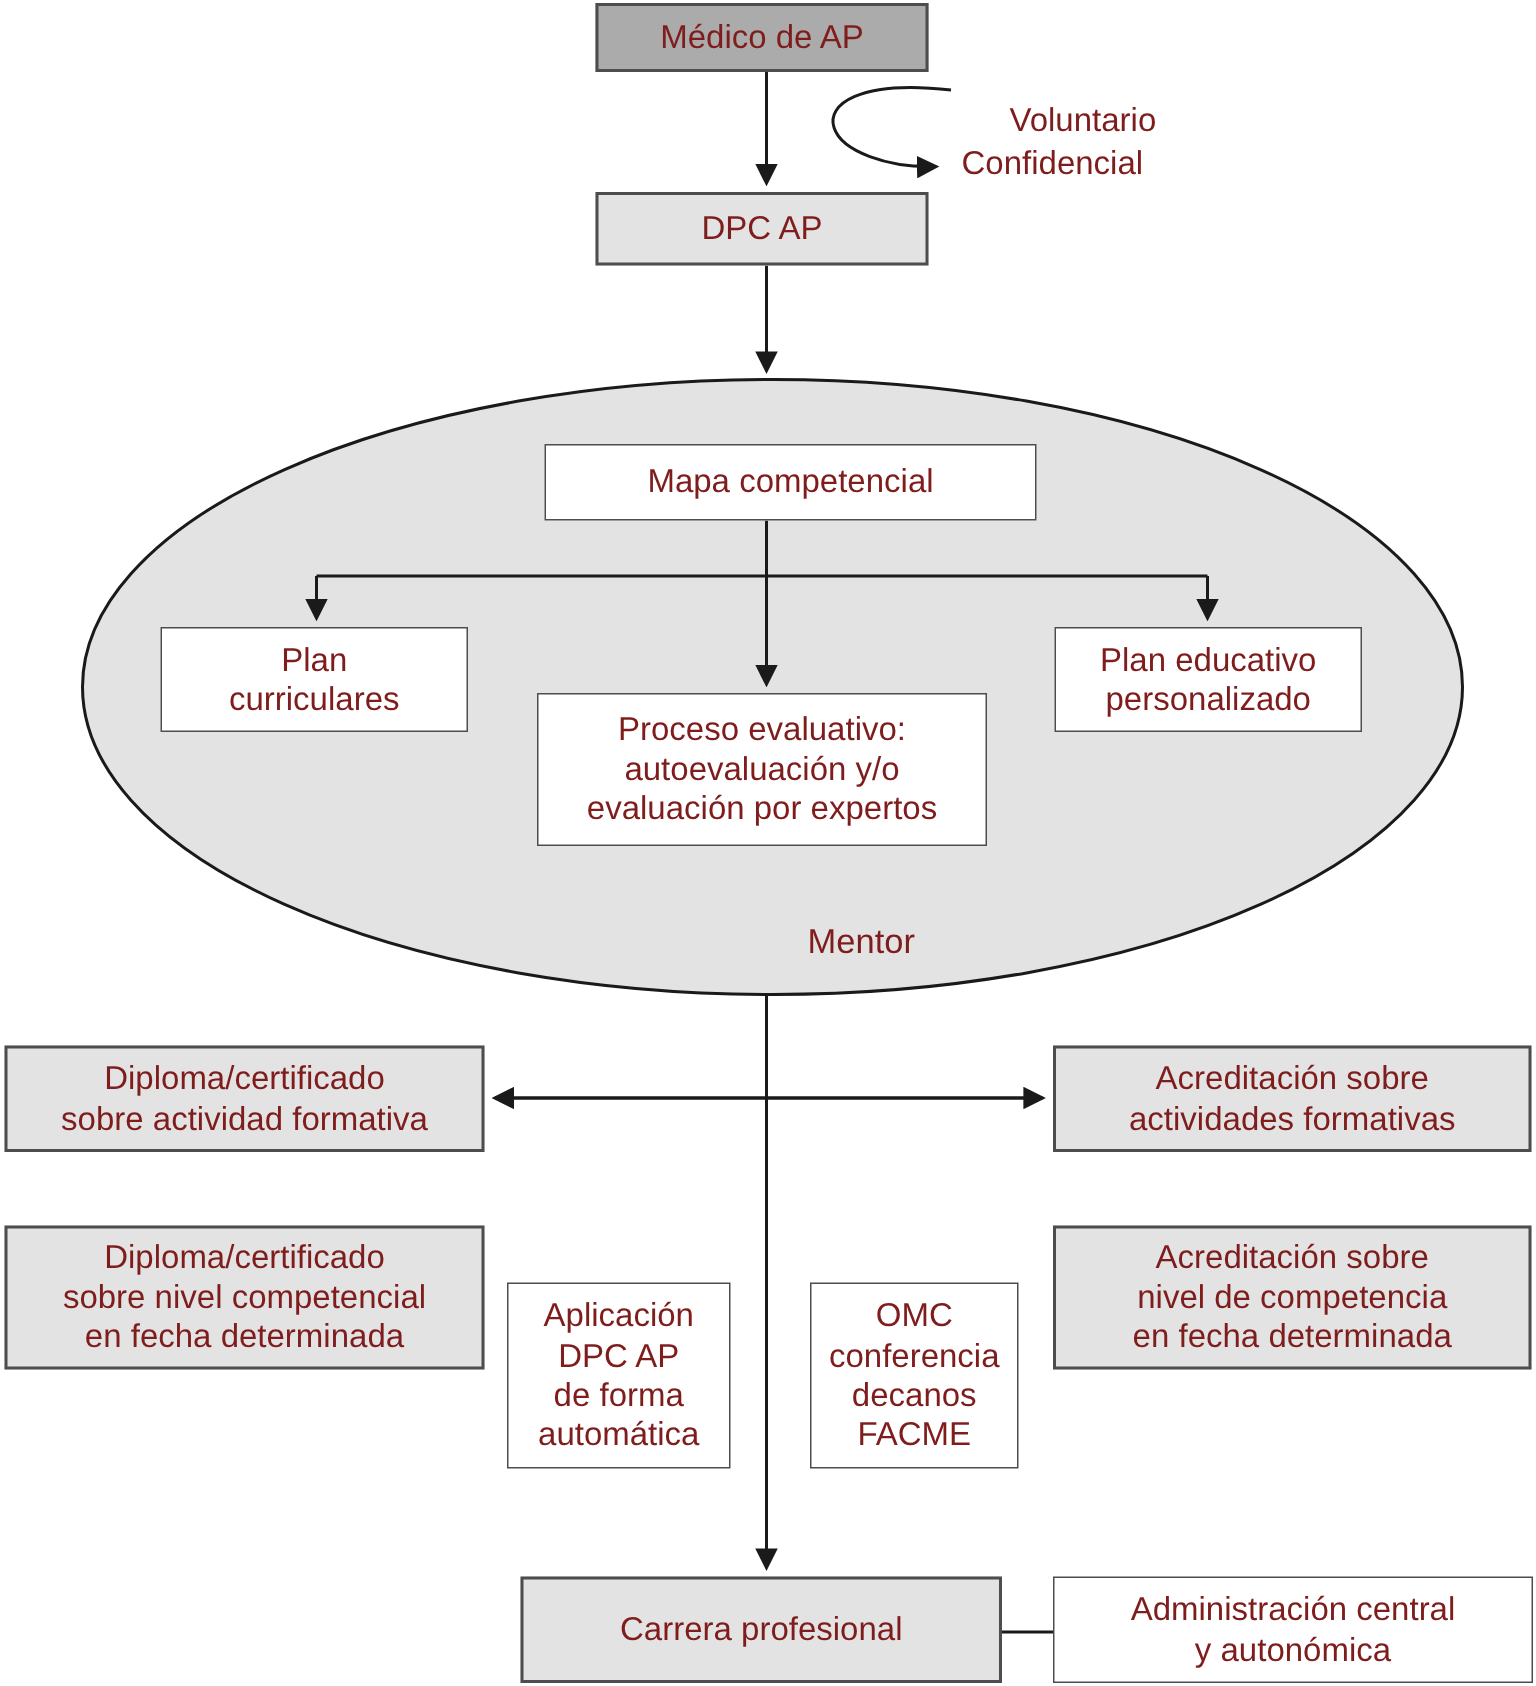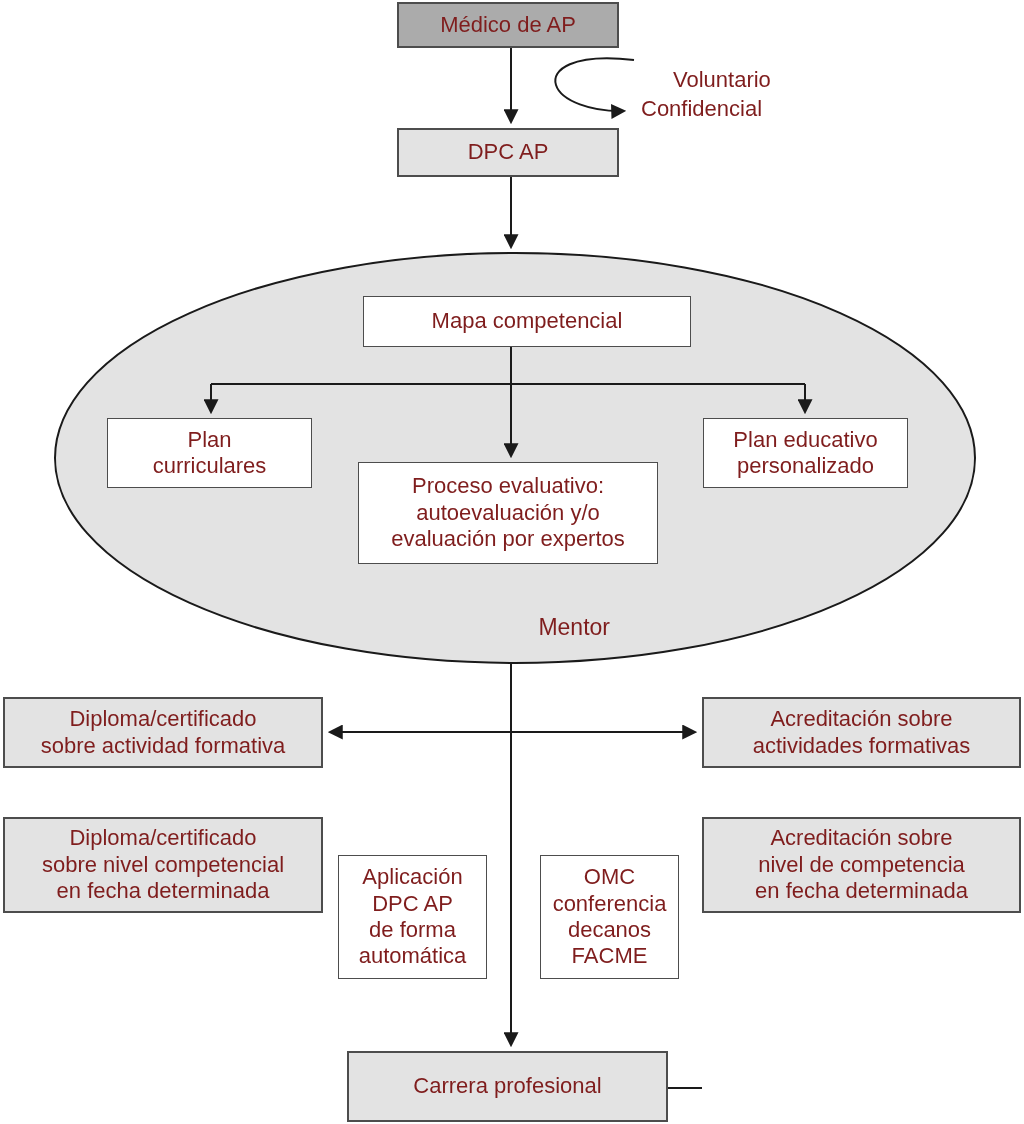--- a/index.html
+++ b/index.html
@@ -108,17 +108,19 @@
 en fecha determinada</div>
   <div class="node white" id="aplicacion">Aplicación
 DPC AP
 de forma
 automática</div>
   <div class="node white" id="omc">OMC
 conferencia
 decanos
 FACME</div>
   <div class="node gray" id="carrera">Carrera profesional</div>
+  <div class="node white" id="admin">Administración central
+y autonómica</div>
 
   <div class="floating-label" id="voluntario">Voluntario</div>
   <div class="floating-label" id="confidencial">Confidencial</div>
 
 </div>
 
 </body></html>

